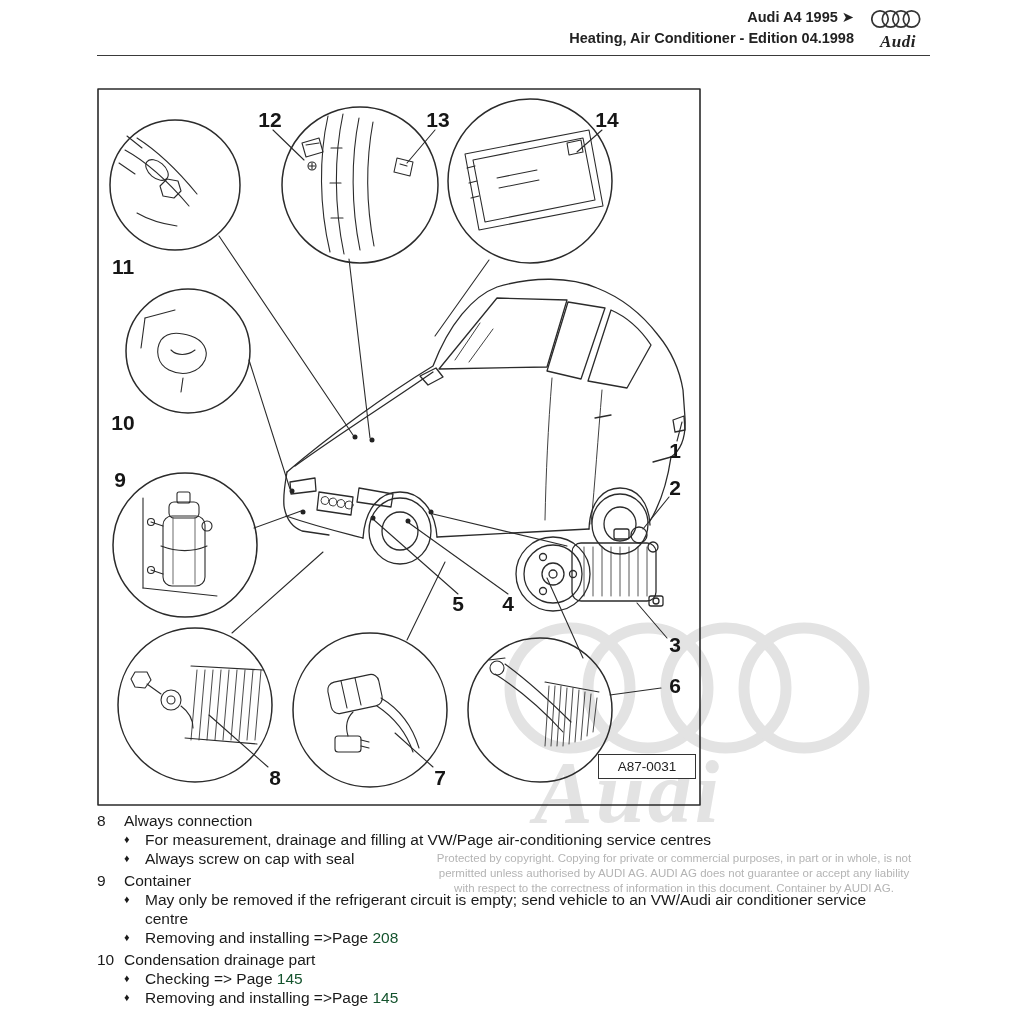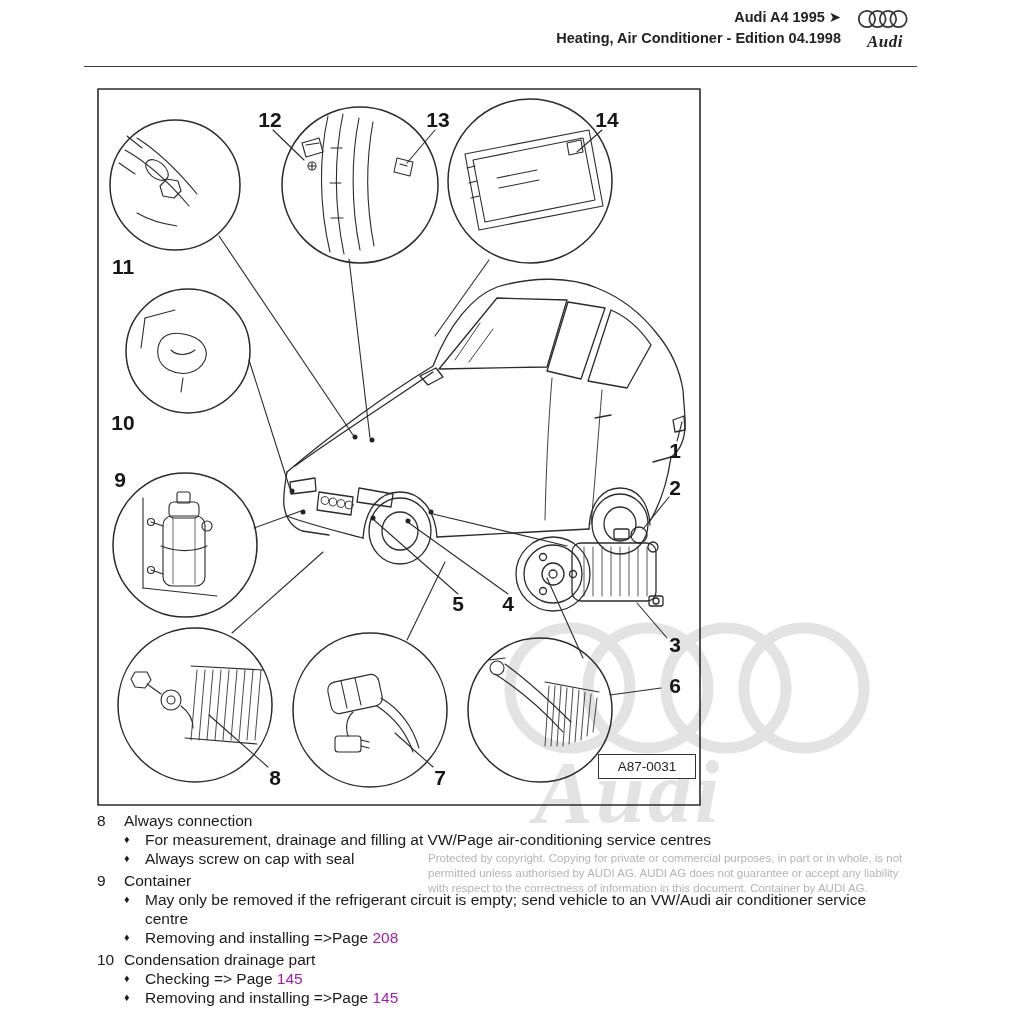--- a/index.html
+++ b/index.html
@@ -1,49 +1,49 @@
 <!DOCTYPE html>
 <html><head>
 <meta charset="utf-8">
 <style>
   html,body{margin:0;padding:0;background:#fff;}
   .page{position:relative;width:1024px;height:1024px;background:#fff;overflow:hidden;
         font-family:"Liberation Sans","DejaVu Sans",sans-serif;color:#1a1a1a;}
 
   
-  .header{position:absolute;left:84px;top:7px;width:833px;border-bottom:1.6px solid #3a3a3a;
-          padding-bottom:14px;display:flex;align-items:flex-start;justify-content:flex-end;}
+  .header{position:absolute;left:97px;top:7px;width:833px;border-bottom:1.6px solid #3a3a3a;
+          padding-bottom:3px;display:flex;align-items:flex-start;justify-content:flex-end;}
   .h-text{text-align:right;padding-right:12px;font-weight:bold;font-size:14.5px;line-height:21px;color:#222;}
   .h-logo{width:64px;display:flex;flex-direction:column;align-items:center;gap:1px;}
   .wordmark{font-family:"Liberation Serif","DejaVu Serif",serif;font-style:italic;font-weight:bold;
             font-size:17px;color:#222;letter-spacing:.5px;}
 
   
   .watermark{position:absolute;left:0;top:0;width:1024px;height:1024px;pointer-events:none;}
   .wm-rings{position:absolute;left:500px;top:618px;}
   .wm-text{position:absolute;left:534px;top:742px;font-family:"Liberation Serif","DejaVu Serif",serif;
            font-style:italic;font-weight:bold;font-size:88px;color:#e3e3e3;letter-spacing:3px;}
 
   
   .figure{position:absolute;left:97px;top:88px;width:604px;height:718px;}
   .figure svg{position:absolute;left:0;top:0;}
   .fig-label{position:absolute;left:501px;top:666px;width:96px;height:23px;border:1.3px solid #333;
              background:#fff;font-size:13.5px;line-height:23px;text-align:center;color:#222;}
 
   
-  .copyright{position:absolute;left:428px;top:851px;width:492px;text-align:left;
+  .copyright{position:absolute;left:428px;top:851px;width:492px;text-align:center;
              font-size:11.5px;line-height:15px;color:#b4b4b4;z-index:1;}
 
   
   .legend{position:absolute;left:97px;top:808px;width:838px;font-size:15.5px;line-height:19px;z-index:2;}
   .lg-head{display:grid;grid-template-columns:27px 1fr;margin-top:3px;}
   .lg-bullet{display:grid;grid-template-columns:21px 1fr;padding-left:27px;}
   .diamond{font-size:11px;line-height:19px;}
   .txt{max-width:762px;}
-  .pageref{color:#a21caf;}
+  .pageref{color:#14532d;}
 </style>
 </head>
 <body>
 
 <div class="page">
 
   <div class="watermark">
     <svg class="wm-rings" width="376" height="140" viewBox="0 0 376 140">
       <g fill="none" stroke="#e3e3e3" stroke-width="11">
         <circle cx="70" cy="70" r="60"></circle>

